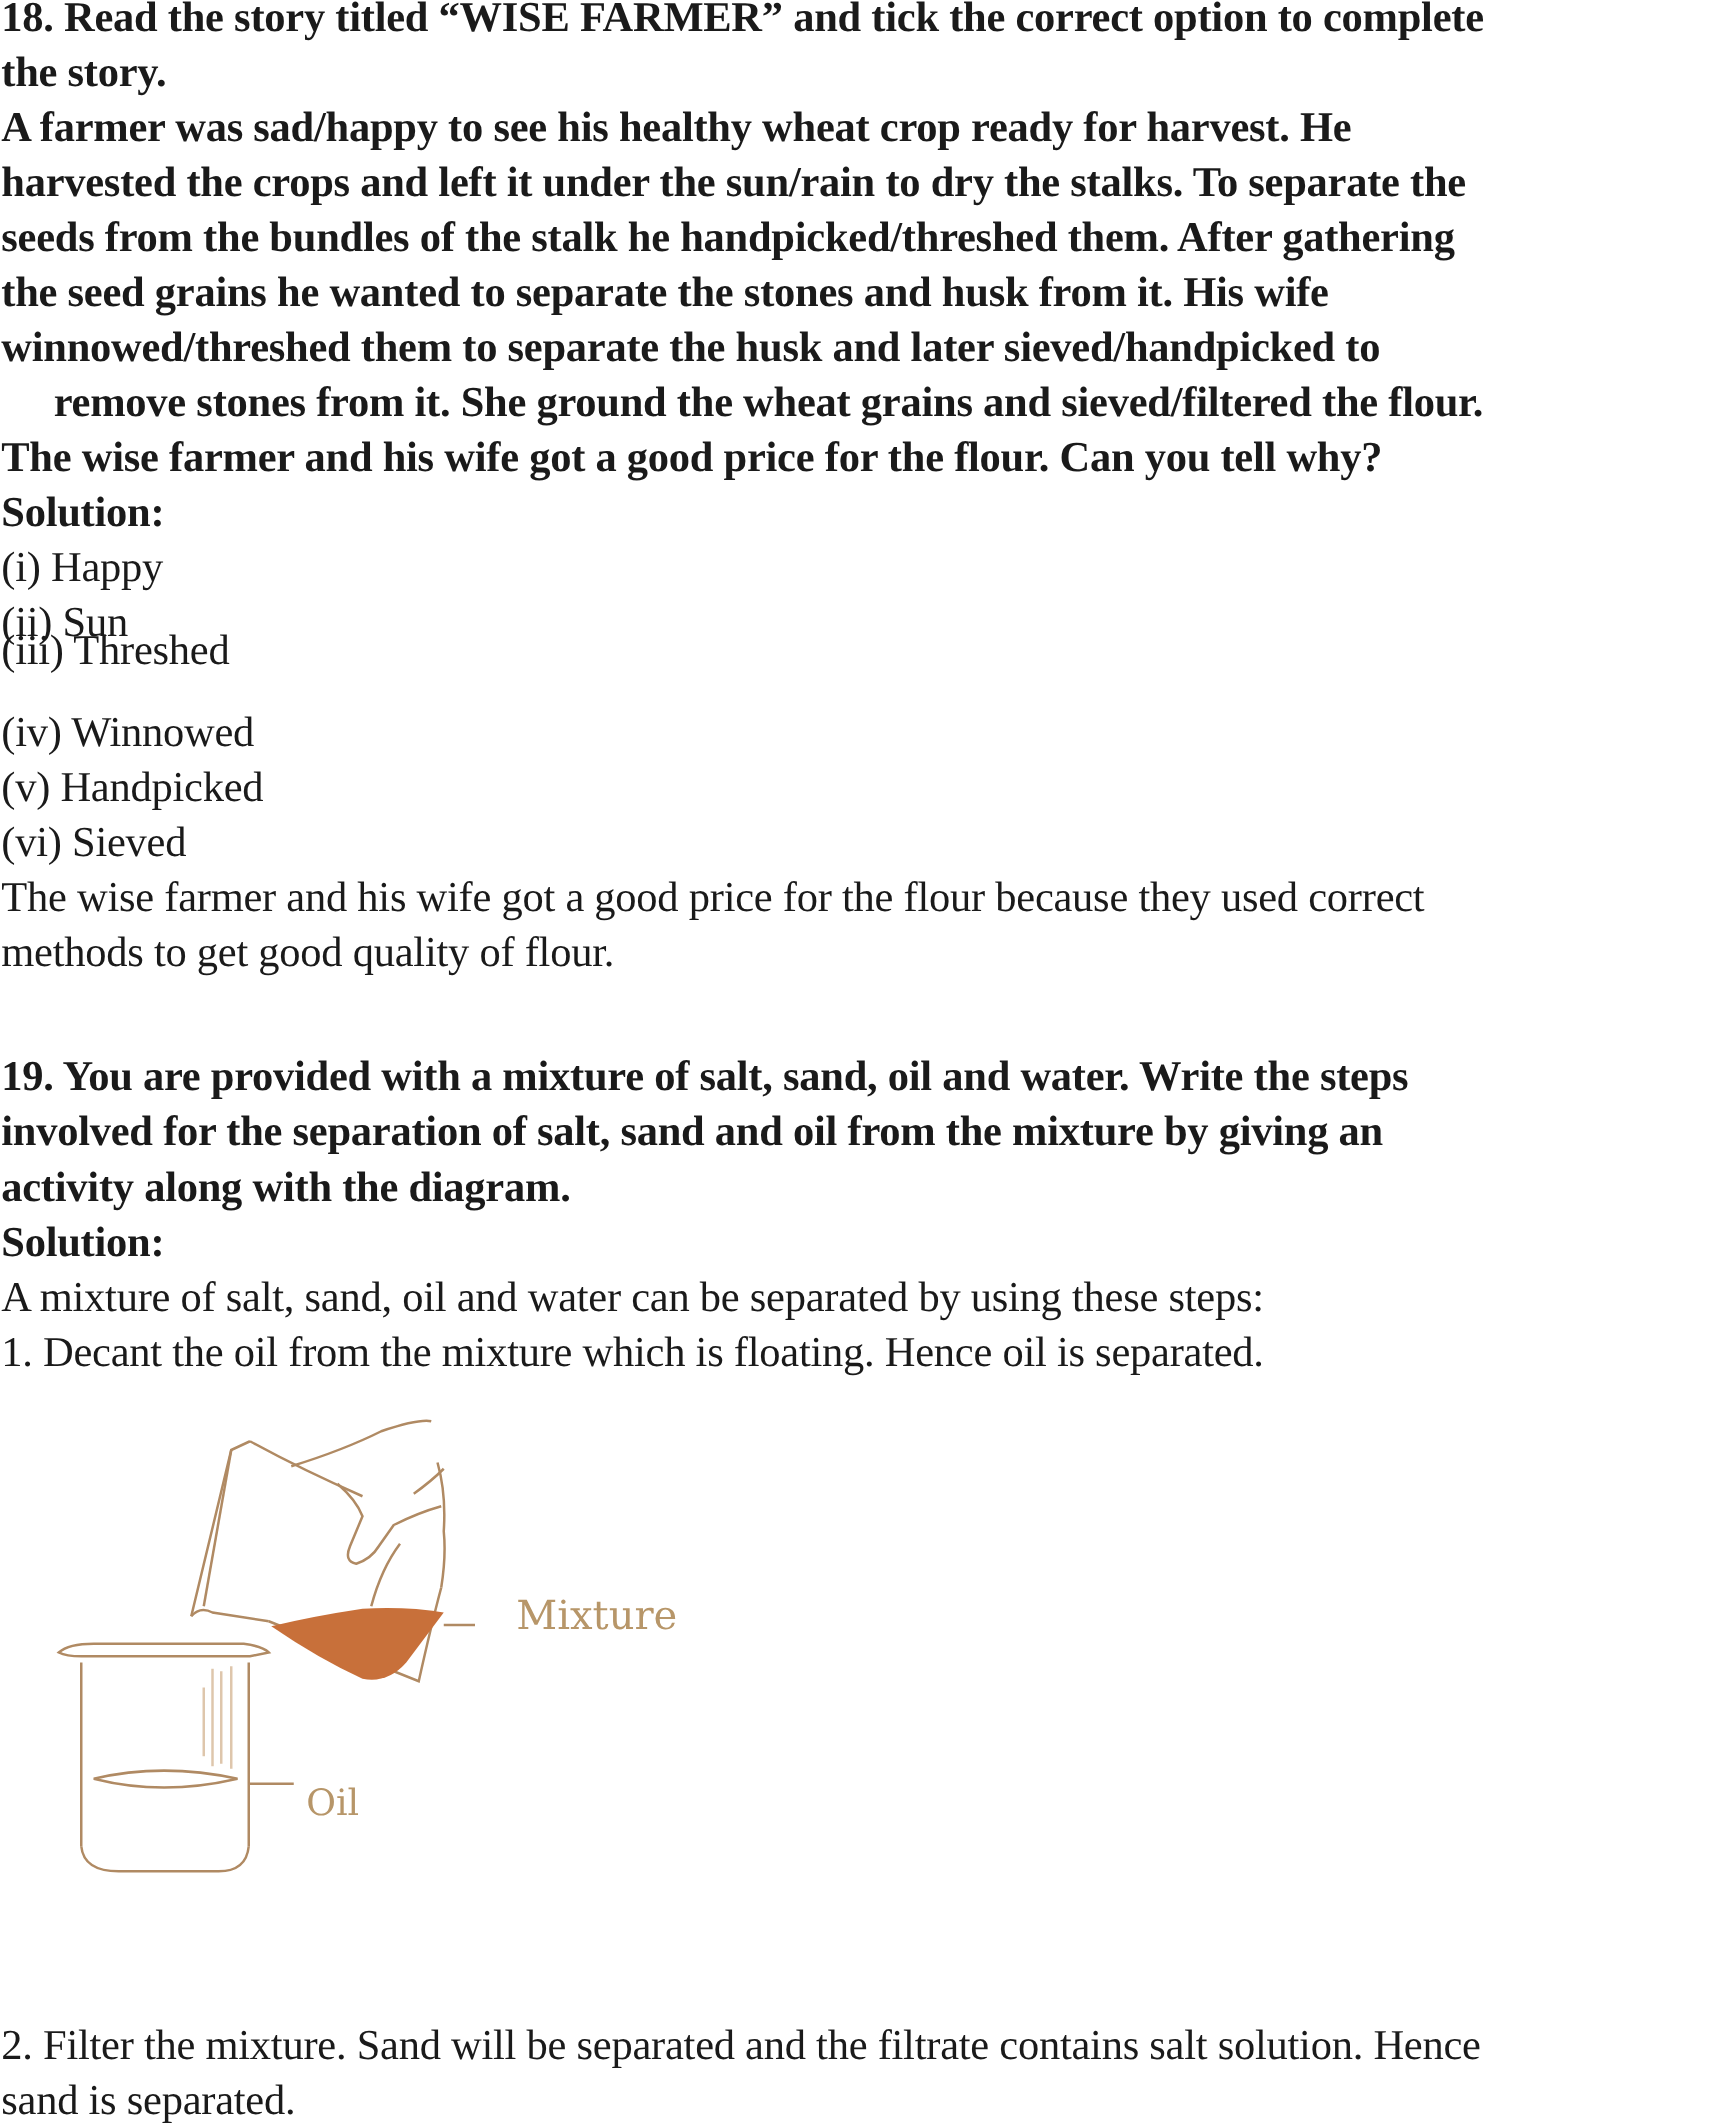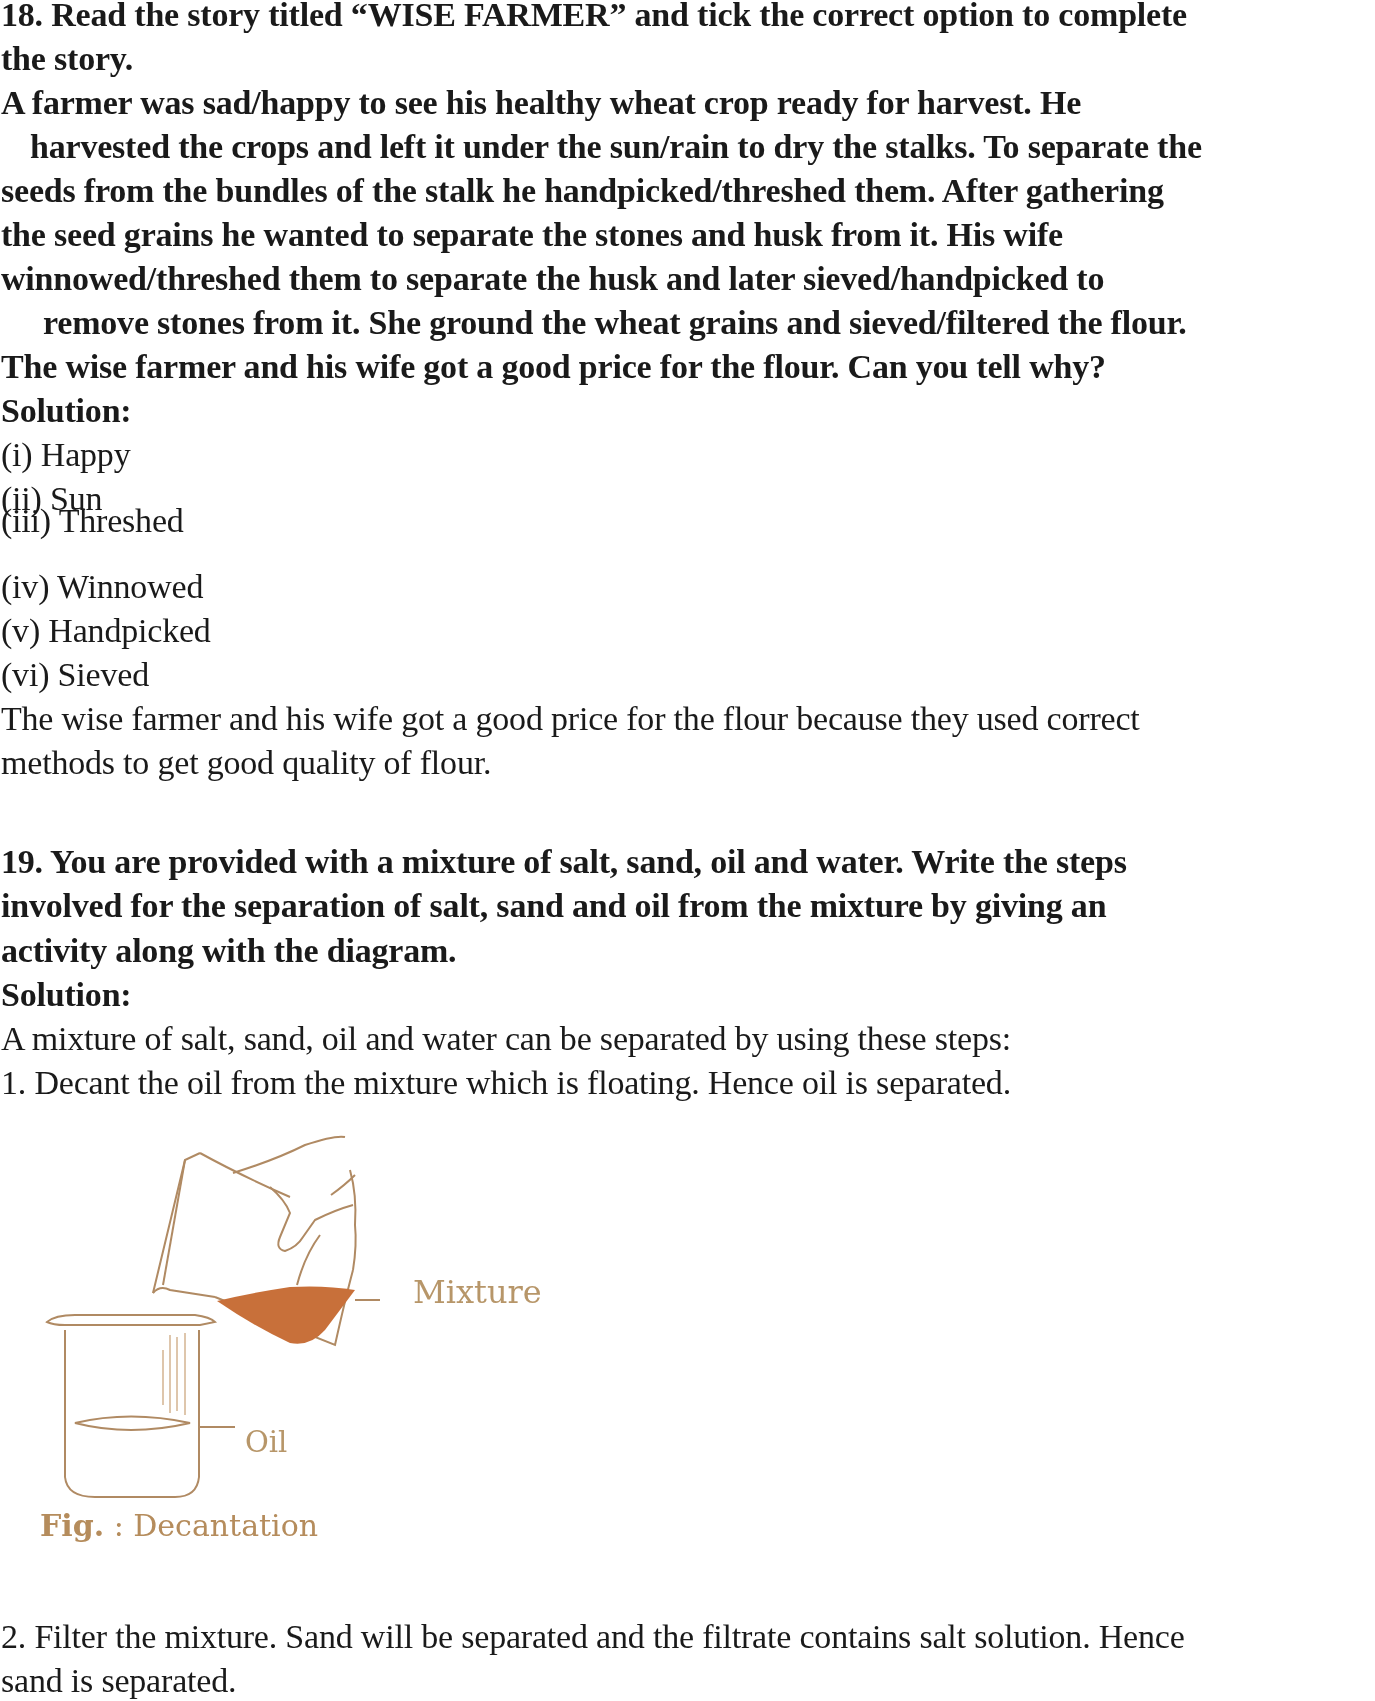--- a/index.html
+++ b/index.html
@@ -53,21 +53,21 @@
     }
     .fig-caption .fig-prefix { font-weight: bold; }
   </style>
 </head>
 <body>
 
 <div>
   <div class="line bold" style="top:-7px;">18. Read the story titled “WISE FARMER” and tick the correct option to complete</div>
   <div class="line bold" style="top:37px;">the story.</div>
   <div class="line bold" style="top:81px;">A farmer was sad/happy to see his healthy wheat crop ready for harvest. He</div>
-  <div class="line bold" style="top:125px;padding-left:29px;">harvested the crops and left it under the sun/rain to dry the stalks. To separate the</div>
+  <div class="line bold" style="top:125px;">harvested the crops and left it under the sun/rain to dry the stalks. To separate the</div>
   <div class="line bold" style="top:169px;">seeds from the bundles of the stalk he handpicked/threshed them. After gathering</div>
   <div class="line bold" style="top:213px;">the seed grains he wanted to separate the stones and husk from it. His wife</div>
   <div class="line bold" style="top:257px;">winnowed/threshed them to separate the husk and later sieved/handpicked to</div>
   <div class="line bold" style="top:301px;margin-left:42px;">remove stones from it. She ground the wheat grains and sieved/filtered the flour.</div>
   <div class="line bold" style="top:345px;">The wise farmer and his wife got a good price for the flour. Can you tell why?</div>
 
   <div class="line bold" style="top:389px;">Solution:</div>
 
   <div>
     <div class="line normal" style="top:433px;">(i) Happy</div>
@@ -125,20 +125,17 @@
         <path d="M296 70 Q 310 60 320 50"></path>
         <path d="M315 45 Q 322 70 320 100 Q 322 120 318 145"></path>
         <path d="M262 160 Q 270 130 285 110"></path>
       </g>
 
       <path d="M182 176 Q 215 168 255 162 Q 290 160 320 165 Q 305 185 290 205 Q 275 222 255 218 Q 220 202 182 176 Z" fill="#c8703a" stroke="none"></path>
       <line x1="320" y1="175" x2="345" y2="175" stroke="#b08a63" stroke-width="2"></line>
     </svg>
     <div class="fig-label mixture">Mixture</div>
     <div class="fig-label oil">Oil</div>
-    <div class="fig-caption">
-      <span class="fig-prefix">Fig.</span><span> : Decantation</span>
-    </div>
   </div>
 
   <div class="line normal" style="top:1615px;">2. Filter the mixture. Sand will be separated and the filtrate contains salt solution. Hence</div>
   <div class="line normal" style="top:1659px;">sand is separated.</div>
 </div>
 
 </body></html>

